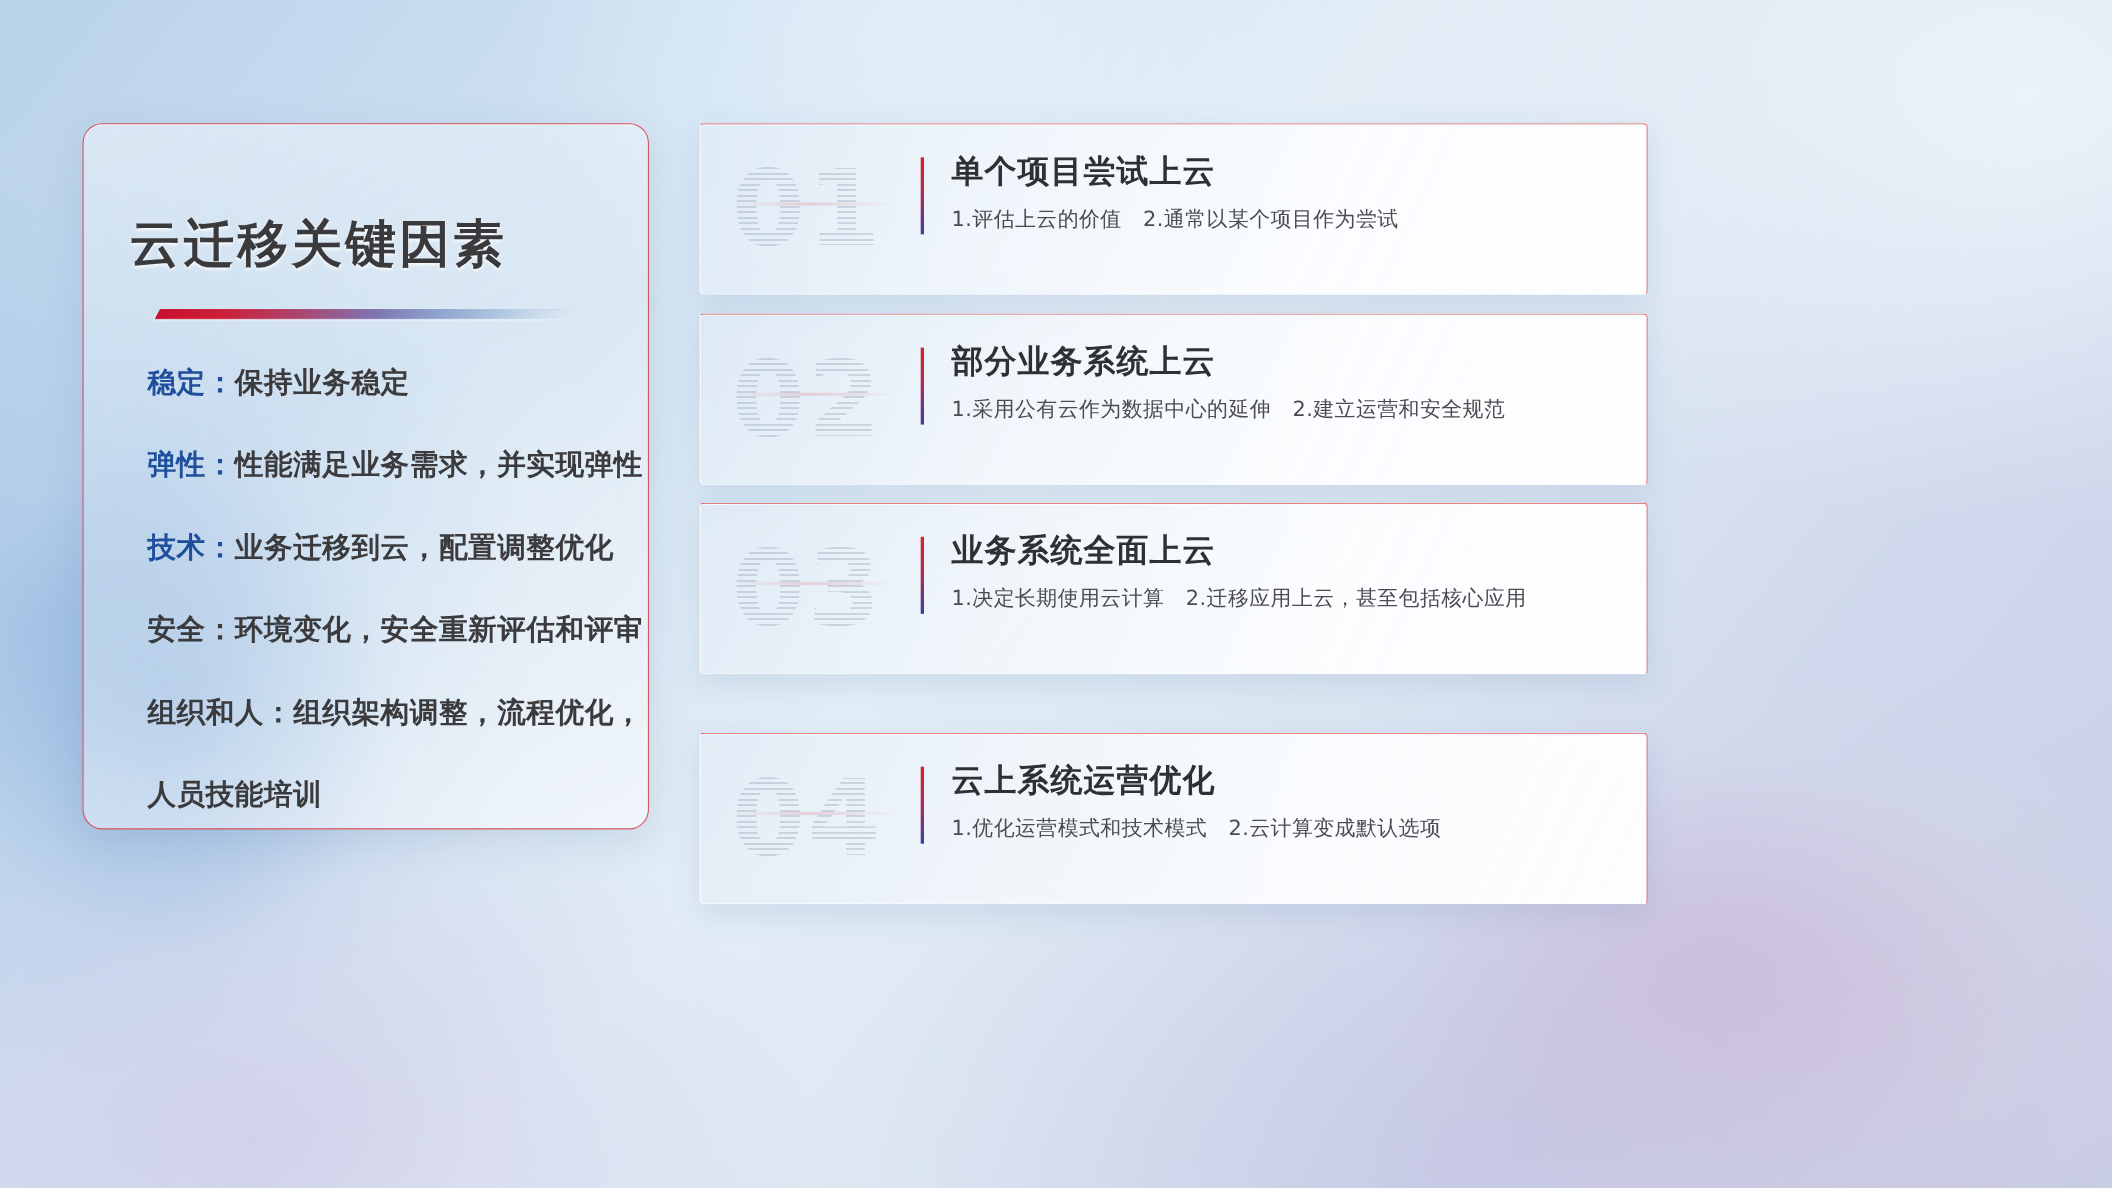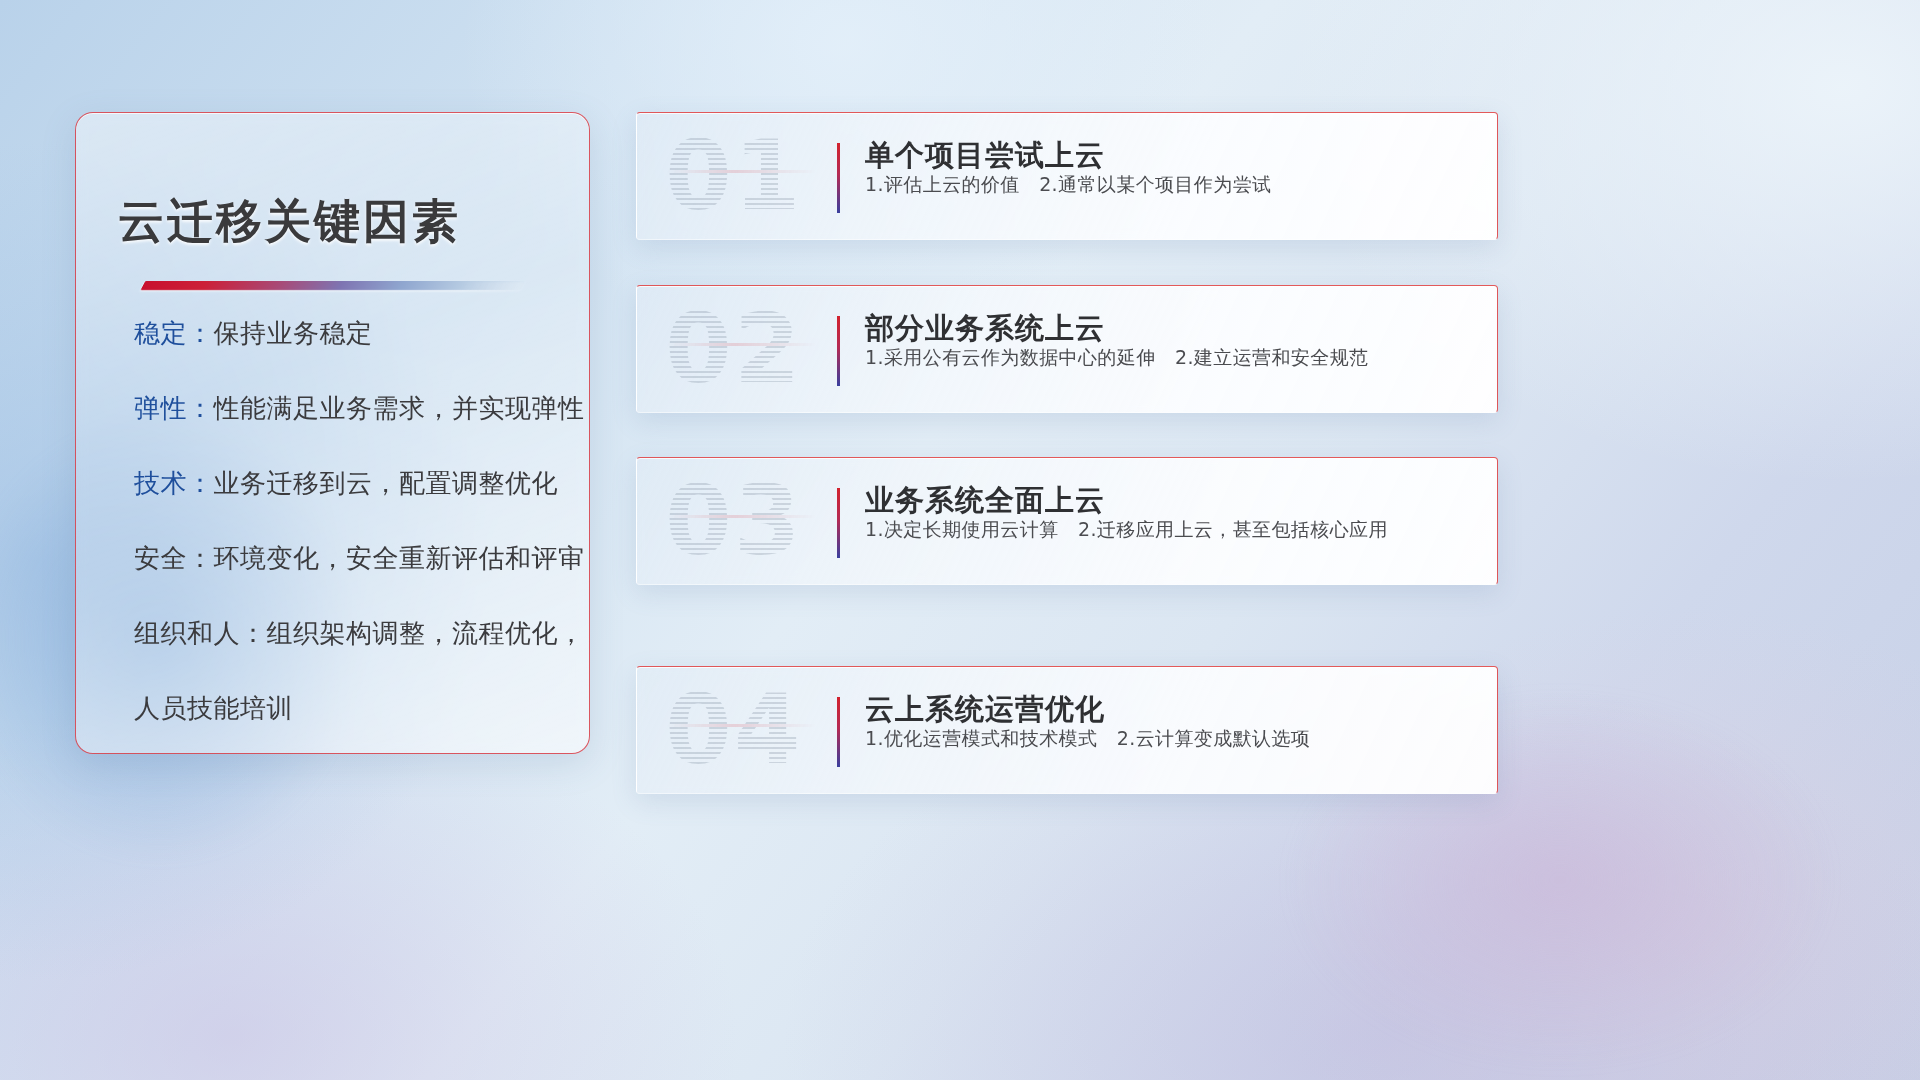--- a/index.html
+++ b/index.html
@@ -81,41 +81,42 @@
     width: 380px; height: 9px;
     transform: skewX(-28deg);
     background: linear-gradient(90deg,
        #c8102e 0%, #cc2038 16%, #a84a77 36%,
        #7e74b2 52%, #8fa6cf 68%, #b6cbe2 84%, rgba(208,224,238,0.25) 100%);
     border-radius: 1px;
     filter: drop-shadow(0 1px 1px rgba(255,255,255,0.8));
   }
 
   .factor-list {
-    margin-top: 30px;
+    margin-top: 45px;
     padding-left: 16px;
+    font-weight: bold;
   }
   .factor-row {
     font-size: 26px;
     line-height: 1.0;
     color: #3b3b3e;
     margin-bottom: 49px;
     white-space: nowrap;
     letter-spacing: 0.5px;
   }
   .factor-row:last-child { margin-bottom: 0; }
   .factor-label { color: #1f4f9c; }
   .factor-label.plain { color: #3b3b3e; }
   .factor-text { color: #3b3b3e; }
 
   
   .step-card {
     position: absolute;
     left: 636px;
-    width: 862px; height: 128px;
+    width: 862px; height: 156px;
     border-radius: 4px;
     border-top: 1.4px solid rgba(222,60,62,0.85);
     border-right: 1.4px solid rgba(222,60,62,0.85);
     border-bottom: 1px solid rgba(255,255,255,0.55);
     border-left: 1px solid rgba(255,255,255,0.30);
     background: linear-gradient(115deg,
        rgba(226,236,246,0.62) 0%,
        rgba(244,248,252,0.80) 34%,
        rgba(252,253,255,0.92) 64%,
        rgba(255,255,255,0.96) 100%);
@@ -168,20 +169,21 @@
     right: 18px;
   }
   .step-title {
     font-size: 29px;
     font-weight: bold;
     color: #2f3033;
     letter-spacing: 1px;
     line-height: 1.15;
   }
   .step-sub {
+    margin-top: 14px;
     font-size: 19px;
     color: #4b4c50;
     letter-spacing: 0.4px;
     white-space: nowrap;
   }
 </style>
 </head>
 <body>
 
 <div id="slide">

